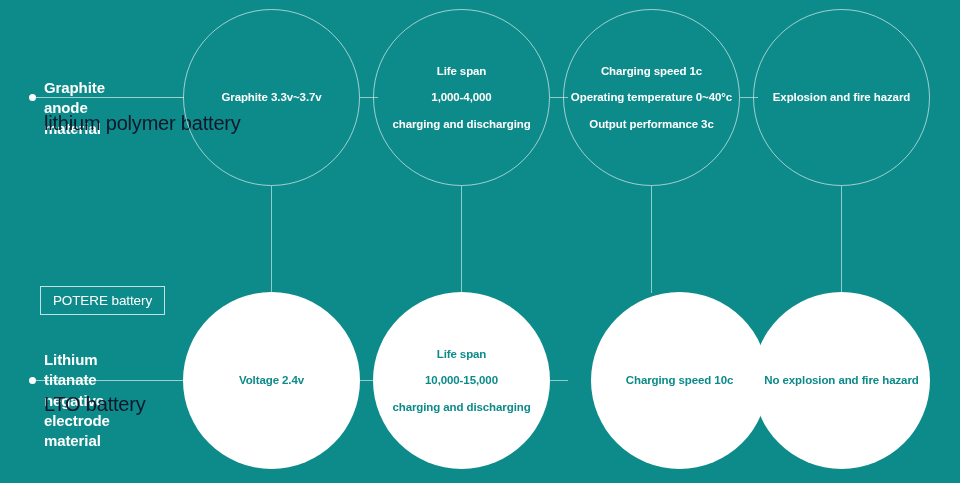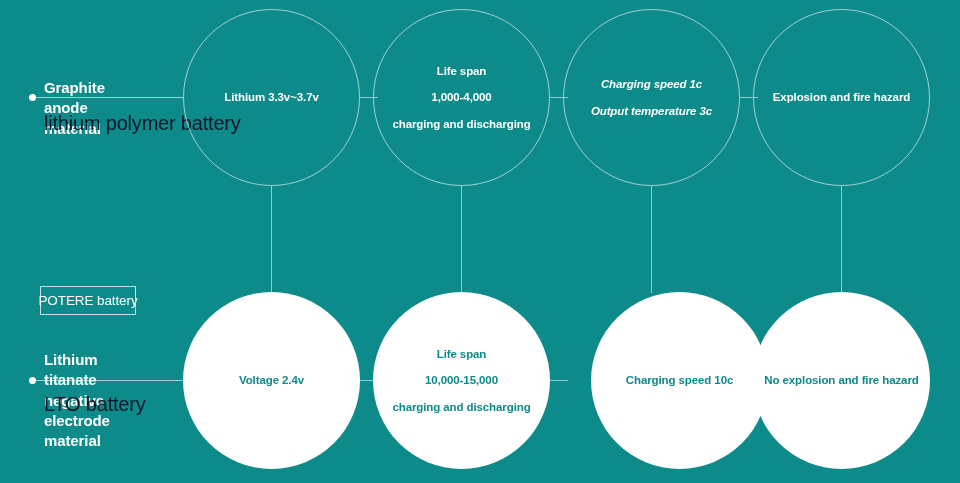--- a/index.html
+++ b/index.html
@@ -126,44 +126,45 @@
     <div class="label-rule" style="left:36px; top:97px; width:148px;"></div>
     <div class="bullet-dot" style="left:29px; top:94px;"></div>
     <div class="title" style="left:44px; top:112px;">lithium polymer battery</div>
   </div>
 
   <div class="h-connector" style="left:360px; top:97px; width:18px;"></div>
   <div class="h-connector" style="left:550px; top:97px; width:18px;"></div>
   <div class="h-connector" style="left:740px; top:97px; width:18px;"></div>
 
   <div class="circle outline" style="left:183px; top:9px;">
-    <div class="c-line">Lithium 3.3v~3.7v</div>
+    <div class="c-line">Graphite 3.3v~3.7v</div>
   </div>
 
   <div class="circle outline" style="left:373px; top:9px;">
     <div class="c-line">Life span</div>
     <div class="c-line">1,000-4,000</div>
     <div class="c-line">charging and discharging</div>
   </div>
 
-  <div class="circle outline" style="left:563px; top:9px;font-style:italic;">
+  <div class="circle outline" style="left:563px; top:9px;">
     <div class="c-line">Charging speed 1c</div>
-    <div class="c-line">Output temperature 3c</div>
+    <div class="c-line">Operating temperature 0~40°c</div>
+    <div class="c-line">Output performance 3c</div>
   </div>
 
   <div class="circle outline" style="left:753px; top:9px;">
     <div class="c-line">Explosion and fire hazard</div>
   </div>
 
   <div class="v-connector" style="left:271px; top:186px; height:107px;"></div>
   <div class="v-connector" style="left:461px; top:186px; height:107px;"></div>
   <div class="v-connector" style="left:651px; top:186px; height:107px;"></div>
   <div class="v-connector" style="left:841px; top:186px; height:107px;"></div>
 
-  <div class="badge" style="left:40px; top:286px; width:96px; height:29px;">POTERE battery</div>
+  <div class="badge" style="left:40px; top:286px; width:125px; height:29px;">POTERE battery</div>
 
   <div class="row-label">
     <div class="kicker" style="left:44px; top:350px;">Lithium titanate
 negative electrode material</div>
     <div class="label-rule" style="left:36px; top:380px; width:148px;"></div>
     <div class="bullet-dot" style="left:29px; top:377px;"></div>
     <div class="title" style="left:44px; top:393px;">LTO battery</div>
   </div>
 
   <div class="h-connector" style="left:360px; top:380px; width:18px;"></div>

